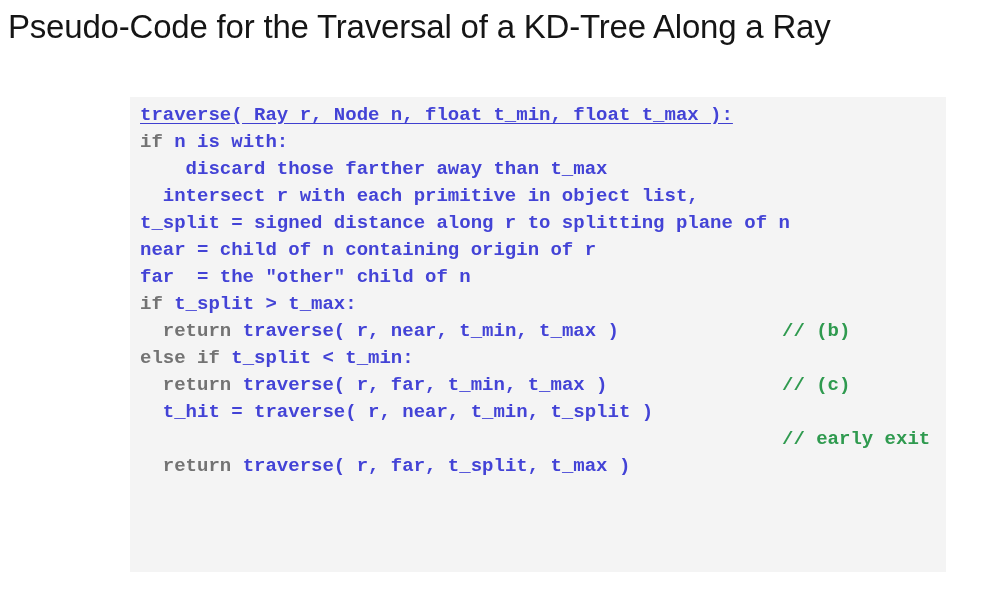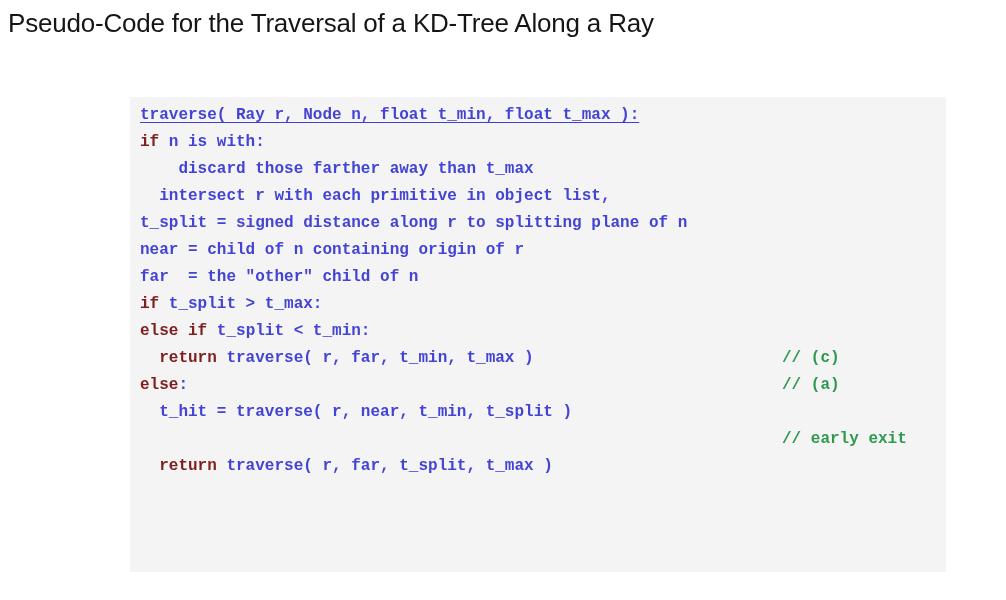--- a/index.html
+++ b/index.html
@@ -18,55 +18,55 @@
     width: 1006px;
     height: 600px;
     background: #ffffff;
   }
   #slide-title {
     position: absolute;
     left: 8px;
     top: 8px;
     width: 990px;
     font-family: "Liberation Sans", sans-serif;
-    font-size: 26px;
+    font-size: 33px;
     font-weight: 400;
     color: #151515;
     letter-spacing: -0.2px;
     white-space: nowrap;
   }
   #code-block {
     position: absolute;
     left: 130px;
     top: 97px;
     width: 816px;
     height: 475px;
     background: #f4f4f4;
     padding: 0;
     overflow: hidden;
   }
   .code-line {
     position: relative;
     height: 27px;
     line-height: 27px;
     font-family: "Liberation Mono", "DejaVu Sans Mono", monospace;
-    font-size: 16px;
+    font-size: 19px;
     font-weight: bold;
     white-space: pre;
     color: #4040d0;
     padding-left: 10px;
     letter-spacing: 0px;
   }
   .code-line .seg {
     font-family: "Liberation Mono", "DejaVu Sans Mono", monospace;
     font-weight: bold;
     white-space: pre;
   }
   .c-code { color: #4343d6; }
-  .c-kw   { color: #7f1d1d; }
+  .c-kw   { color: #737373; }
   .c-cmt  { color: #2f9a4f; }
   .u-line { text-decoration: underline; text-underline-offset: 3px; }
   .cmt-col {
     position: absolute;
     left: 652px;
     top: 0;
     white-space: pre;
   }
   .spacer { height: 5px; }
 </style>
@@ -81,22 +81,22 @@
     <div class="spacer"></div>
     <div id="code-lines">
         <div class="code-line"><span class="u-line"><span class="seg c-code">traverse( Ray r, Node n, float t_min, float t_max ):</span></span></div>
         <div class="code-line"><span><span class="seg c-kw">if</span><span class="seg c-code"> n is with:</span></span></div>
         <div class="code-line"><span><span class="seg c-code">    discard those farther away than t_max</span></span></div>
         <div class="code-line"><span><span class="seg c-code">  intersect r with each primitive in object list,</span></span></div>
         <div class="code-line"><span><span class="seg c-code">t_split = signed distance along r to splitting plane of n</span></span></div>
         <div class="code-line"><span><span class="seg c-code">near = child of n containing origin of r</span></span></div>
         <div class="code-line"><span><span class="seg c-code">far  = the "other" child of n</span></span></div>
         <div class="code-line"><span><span class="seg c-kw">if</span><span class="seg c-code"> t_split &gt; t_max:</span></span></div>
+        <div class="code-line"><span><span class="seg c-code">  </span><span class="seg c-kw">return</span><span class="seg c-code"> traverse( r, near, t_min, t_max )</span></span><span class="cmt-col seg c-cmt">// (b)</span></div>
         <div class="code-line"><span><span class="seg c-kw">else if</span><span class="seg c-code"> t_split &lt; t_min:</span></span></div>
         <div class="code-line"><span><span class="seg c-code">  </span><span class="seg c-kw">return</span><span class="seg c-code"> traverse( r, far, t_min, t_max )</span></span><span class="cmt-col seg c-cmt">// (c)</span></div>
-        <div class="code-line"><span><span class="seg c-kw">else</span><span class="seg c-code">:</span></span><span class="cmt-col seg c-cmt">// (a)</span></div>
         <div class="code-line"><span><span class="seg c-code">  t_hit = traverse( r, near, t_min, t_split )</span></span></div>
         <div class="code-line"><span class="cmt-col seg c-cmt">// early exit</span></div>
         <div class="code-line"><span><span class="seg c-code">  </span><span class="seg c-kw">return</span><span class="seg c-code"> traverse( r, far, t_split, t_max )</span></span></div>
       </div>
   </div>
 
 </div>
 
 </body></html>

